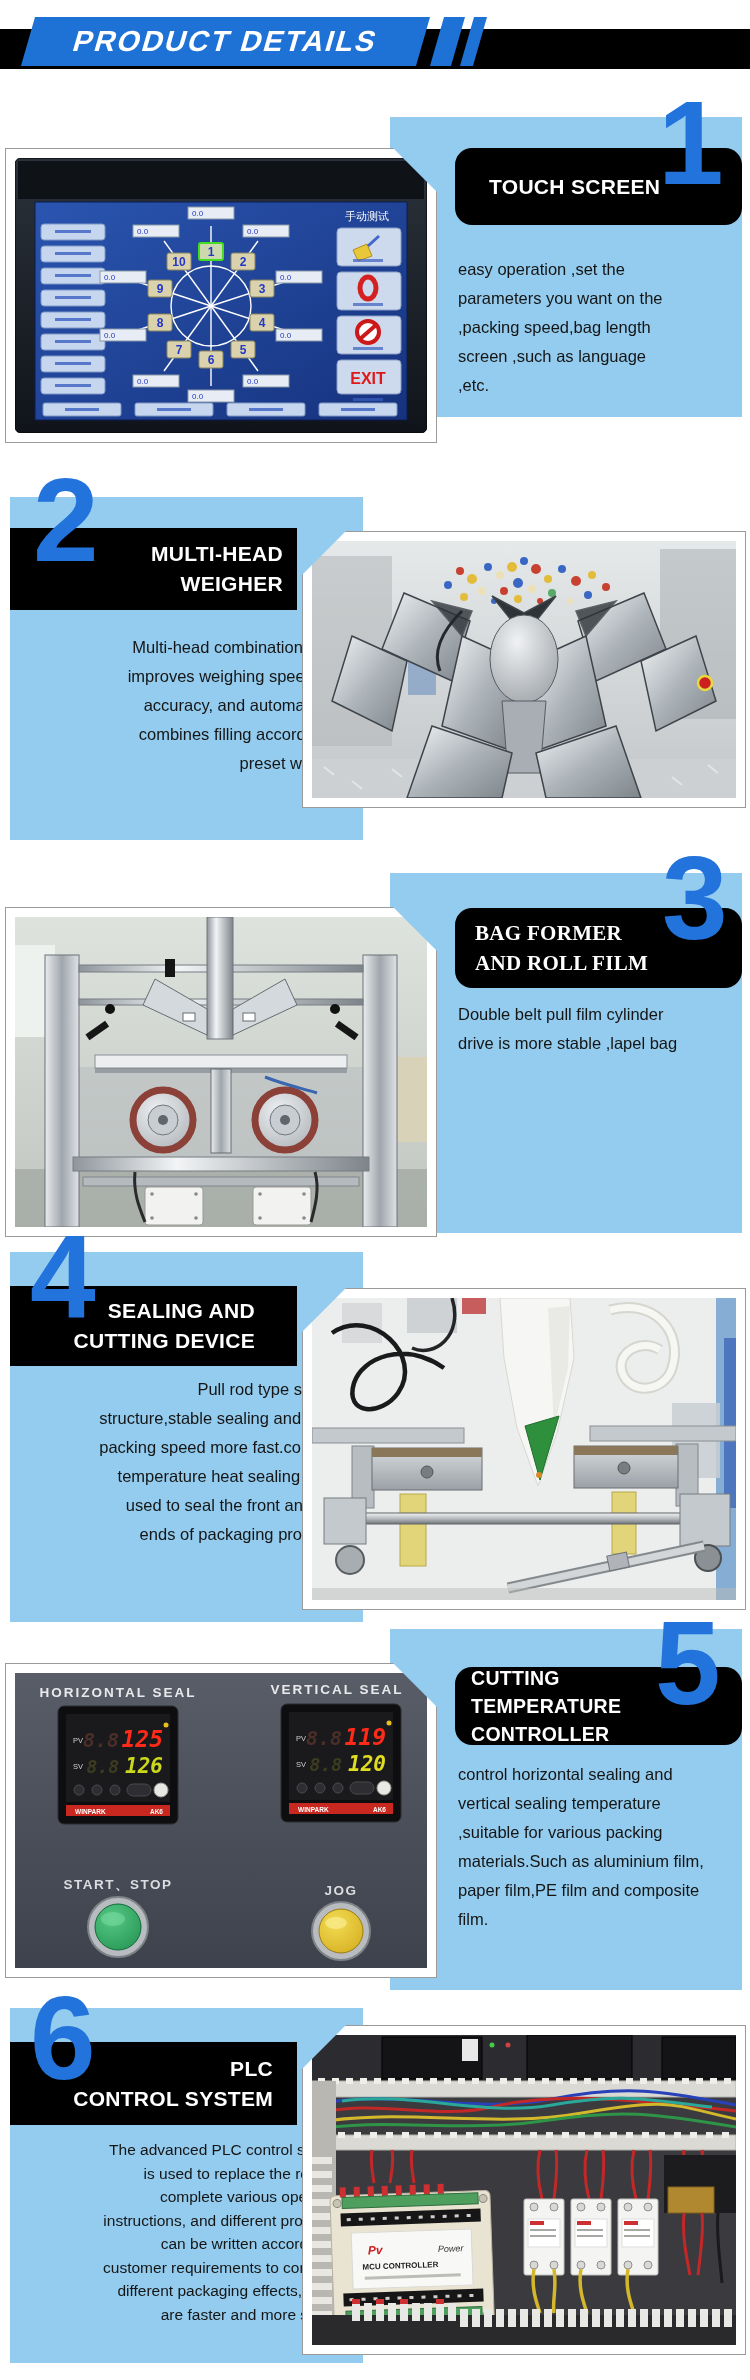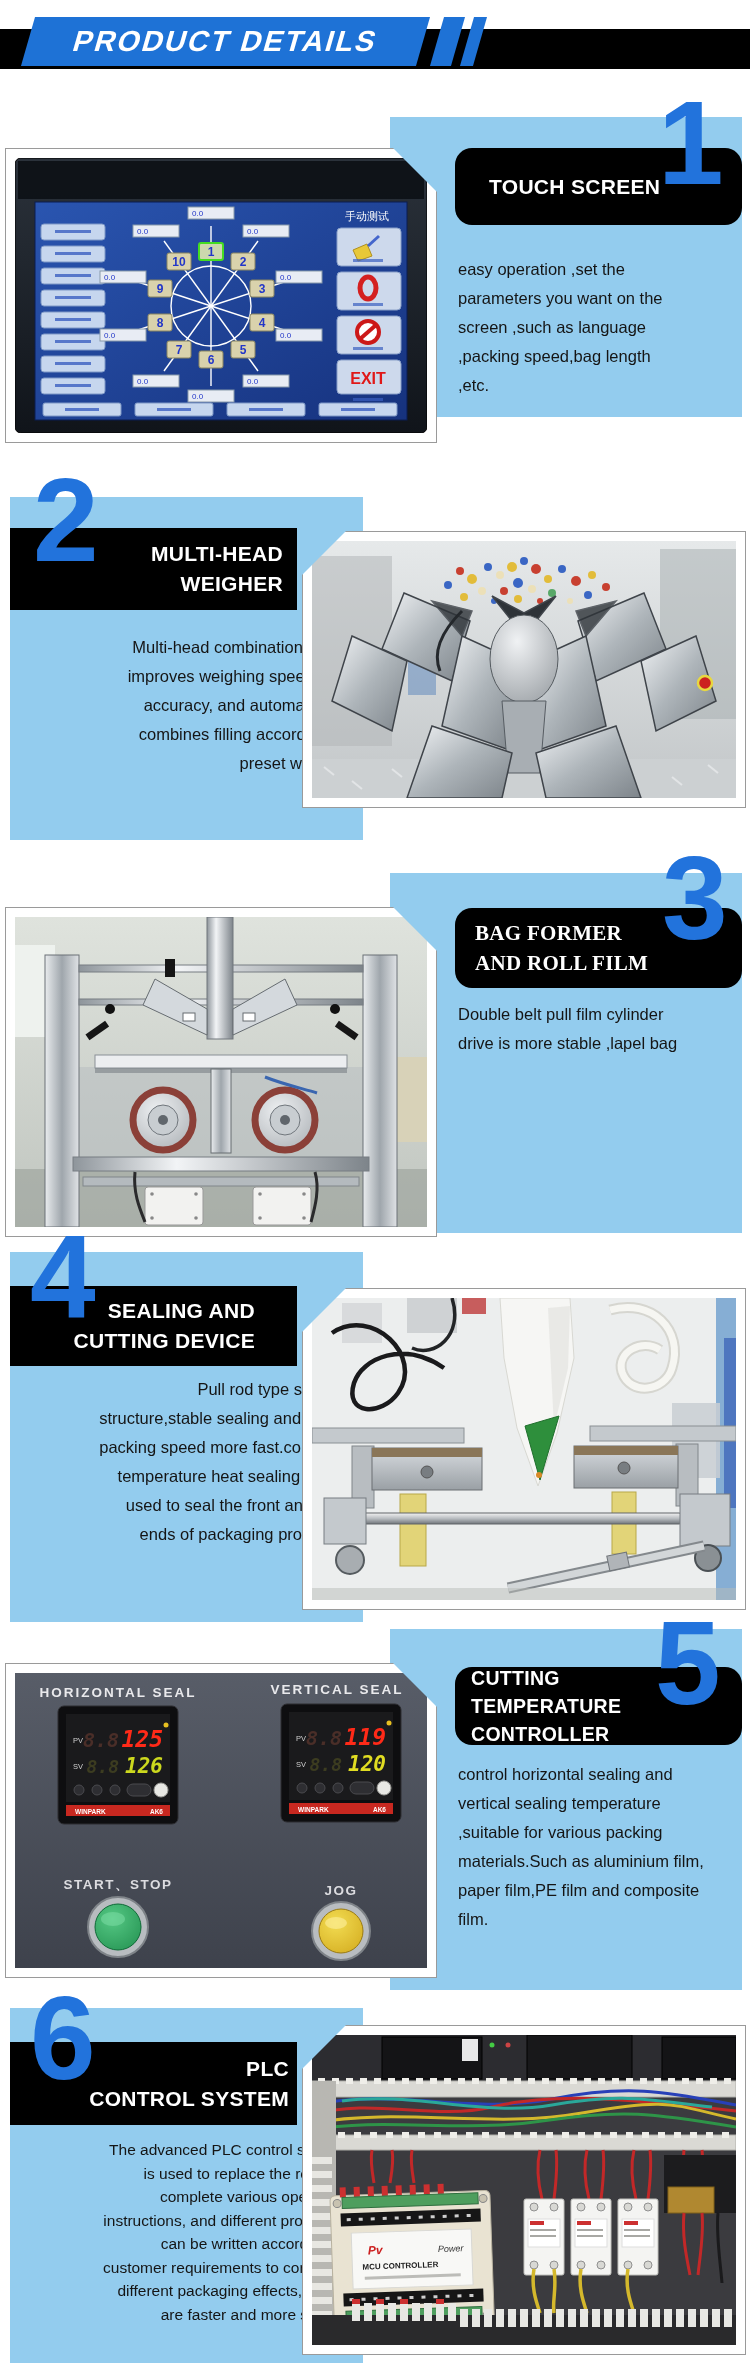--- a/index.html
+++ b/index.html
@@ -57,21 +57,21 @@
   .photo4 { left:302px; top:1288px; width:444px; height:322px; }
   
   .panel5 { left:390px; top:1629px; width:352px; height:361px; }
   .num5   { left:655px; top:1604px; }
   .tbox5  { left:455px; top:1667px; width:287px; height:78px; padding-left:16px; font-size:19.5px; line-height:28px; }
   .desc5  { left:458px; top:1760px; width:288px; }
   .photo5 { left:5px; top:1663px; width:432px; height:315px; }
   
   .panel6 { left:10px; top:2008px; width:353px; height:355px; }
   .num6   { left:30px; top:1979px; }
-  .tbox6  { left:10px; top:2042px; width:287px; height:83px; padding-right:8px; }
+  .tbox6  { left:10px; top:2042px; width:287px; height:83px; padding-right:24px; }
   .desc6  { left:18px; top:2138px; width:328px; font-size:15.5px; line-height:23.5px; }
   .photo6 { left:302px; top:2025px; width:444px; height:330px; }
 
   .seg { font-family:"DejaVu Sans Mono", monospace; font-weight:bold; font-style:italic; }
 </style>
 </head>
 <body>
 
 <div class="page">
 
@@ -83,22 +83,22 @@
   <div class="hdr-slash sl2"></div>
 
   <div class="panel panel1"></div>
   <div class="num num1">1</div>
   <div class="tbox tleft tbox1">
       <div>TOUCH SCREEN</div>
     </div>
   <div class="desc desc1">
       <div>easy operation ,set the</div>
       <div>parameters you want on the</div>
+      <div>,packing speed,bag length</div>
       <div>screen ,such as language</div>
-      <div>,packing speed,bag length</div>
       <div>,etc.</div>
     </div>
   <div class="photo photo1 cut-tr">
     <svg viewBox="0 0 412 275">
       <defs>
         <linearGradient id="bez1" x1="0" y1="0" x2="0" y2="1">
           <stop offset="0" stop-color="#2b323b"></stop>
             <stop offset="1" stop-color="#10141a"></stop>
         </linearGradient>
         <linearGradient id="scr1" x1="0" y1="0" x2="1" y2="1">

